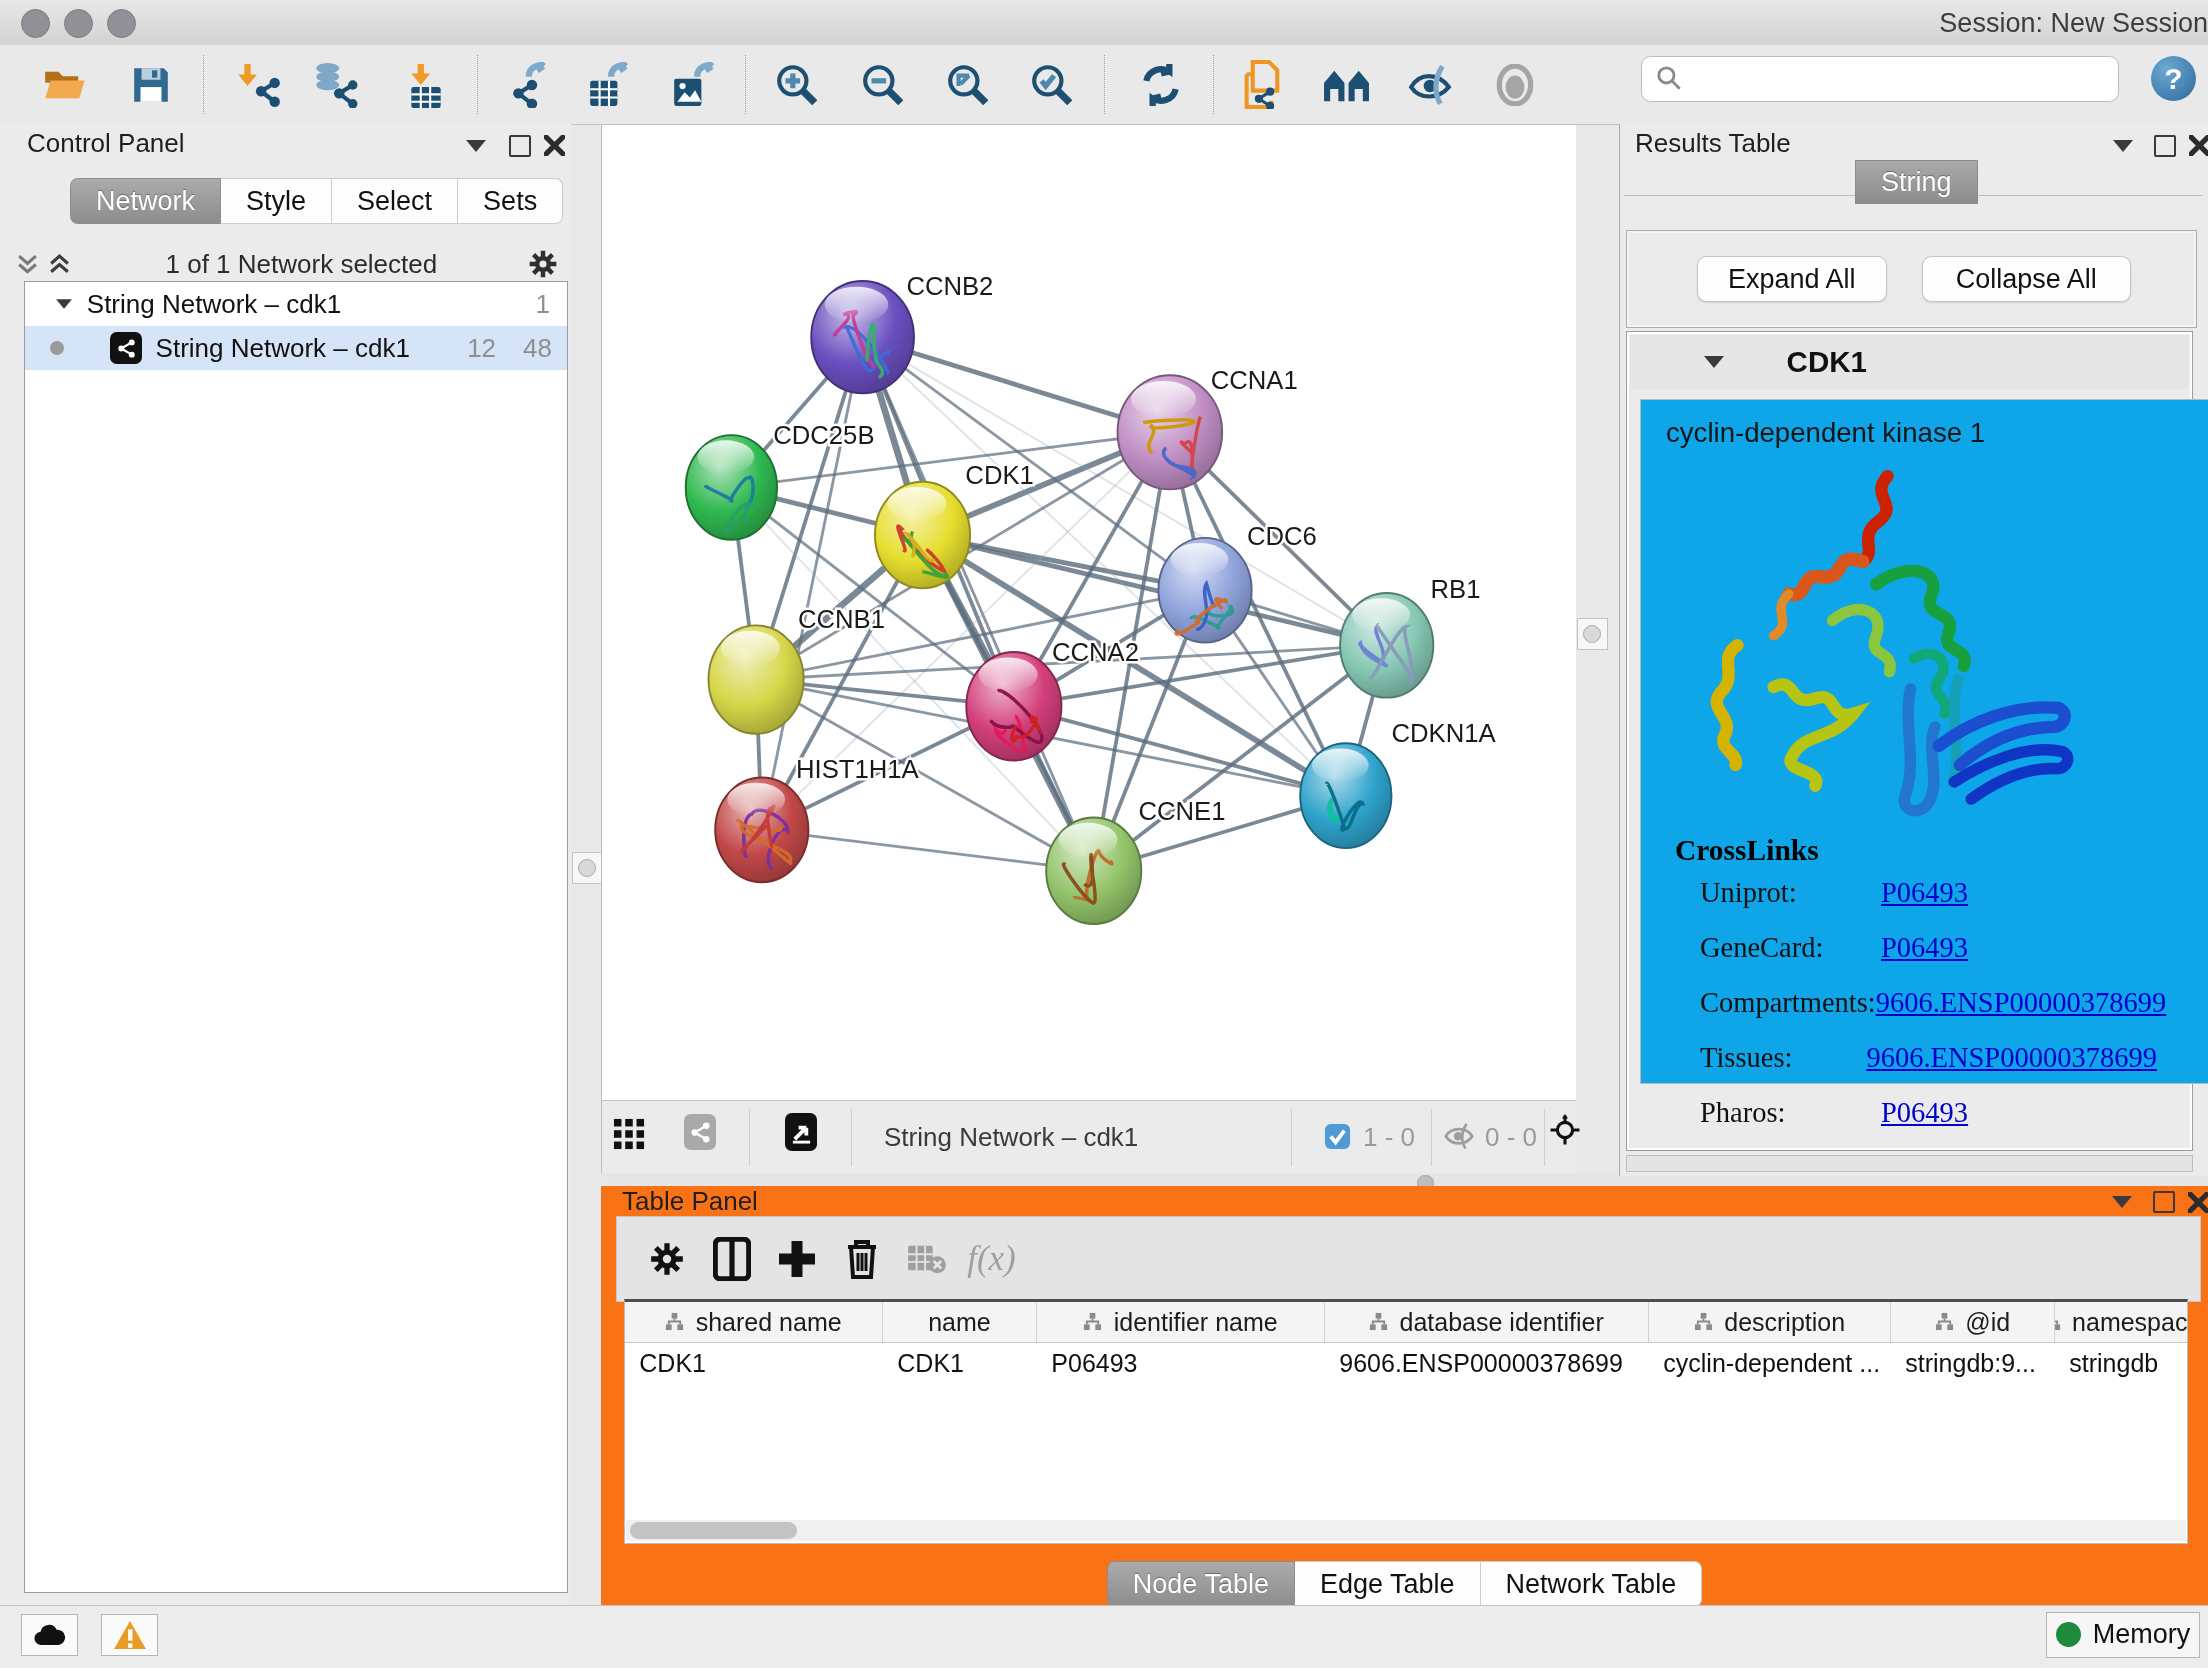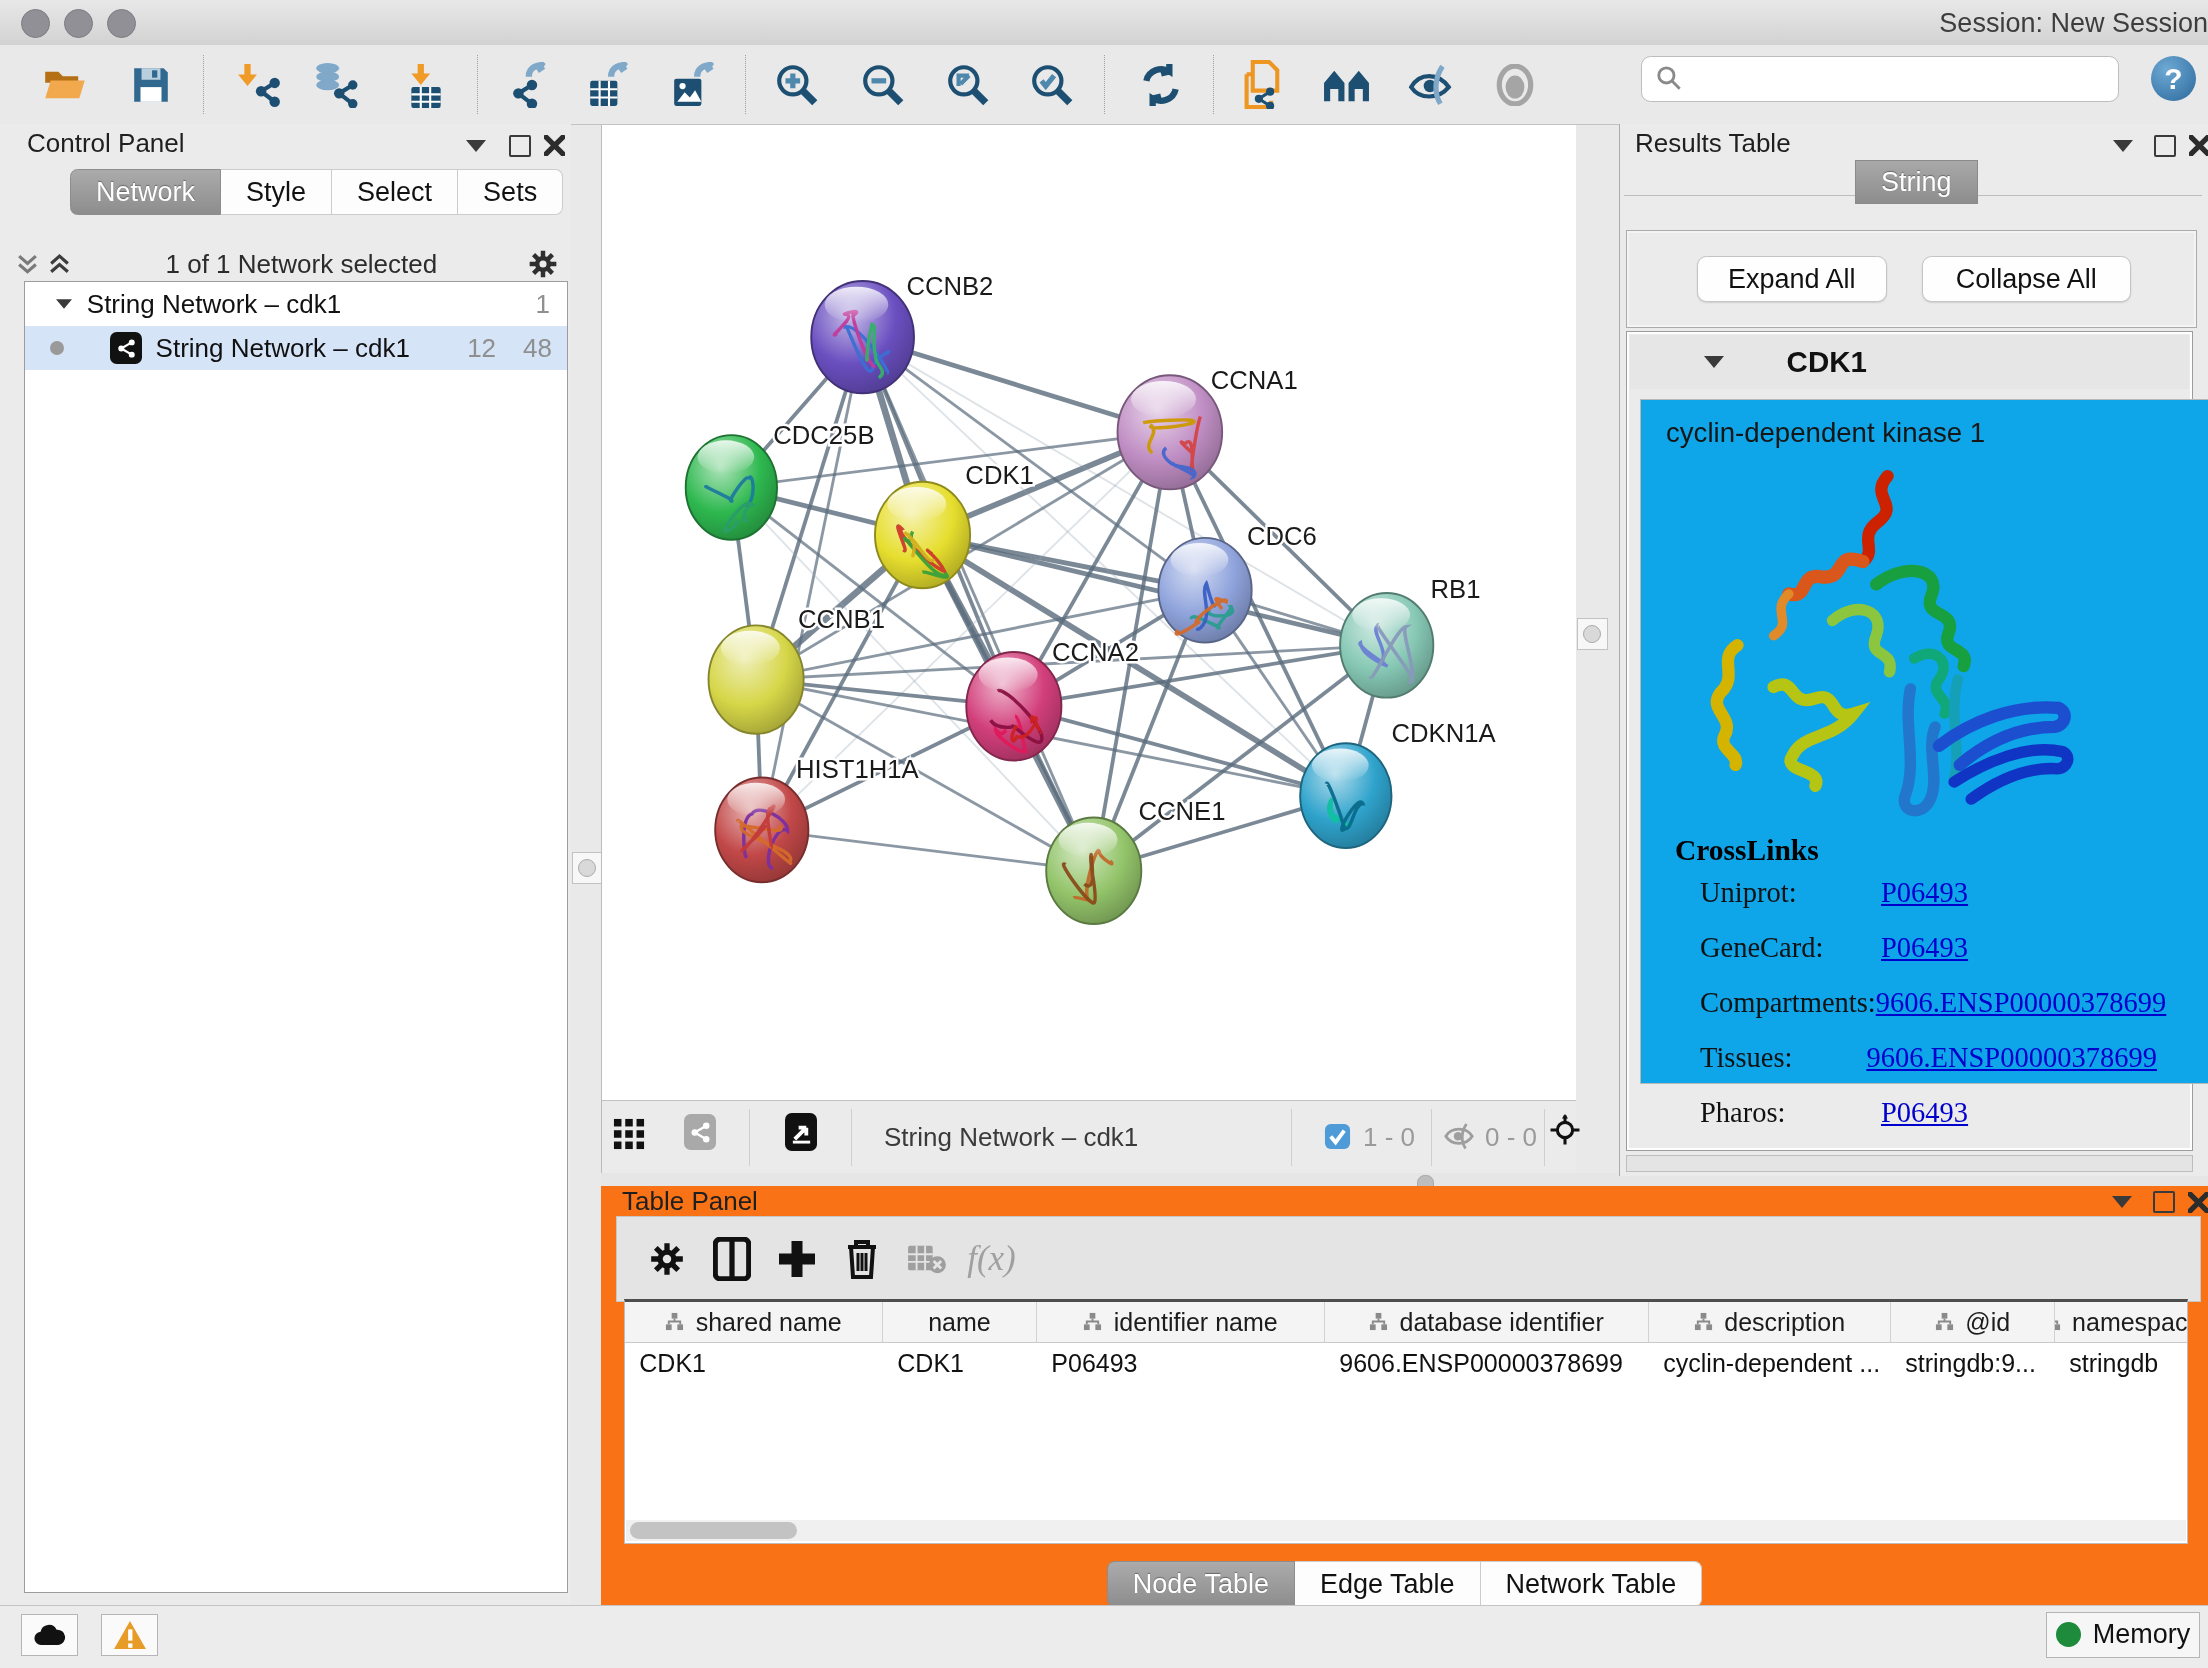--- a/index.html
+++ b/index.html
@@ -298,21 +298,21 @@
       <span class="tri-down"></span>
     </span>
   <span class="phdr-ic" style="left:504px;top:7.6px">
       <span class="sq"></span>
     </span>
   <span class="phdr-ic" style="left:538px;top:7.6px">
     <svg width="21" height="21" viewBox="0 0 20 20">
         <path d="M2 2 L18 18 M18 2 L2 18" stroke="#2c2c2c" stroke-width="5" stroke-linecap="round"></path>
       </svg>
     </span>
-  <div class="tabs-row" style="left:70px;top:45px" id="cp-tabs">
+  <div class="tabs-row" style="left:70px;top:54px" id="cp-tabs">
       <div class="tab sel">Network</div>
       <div class="tab">Style</div>
       <div class="tab">Select</div>
       <div class="tab">Sets</div>
     </div>
   <div class="cp-bar">
     <span class="phdr-ic" style="position:static">
       <svg width="25" height="25" viewBox="0 0 24 24">
           <path d="M4 4 l8 7 8-7 M4 12 l8 7 8-7" stroke="#7a7a7a" stroke-width="3" fill="none"></path>
         </svg>

